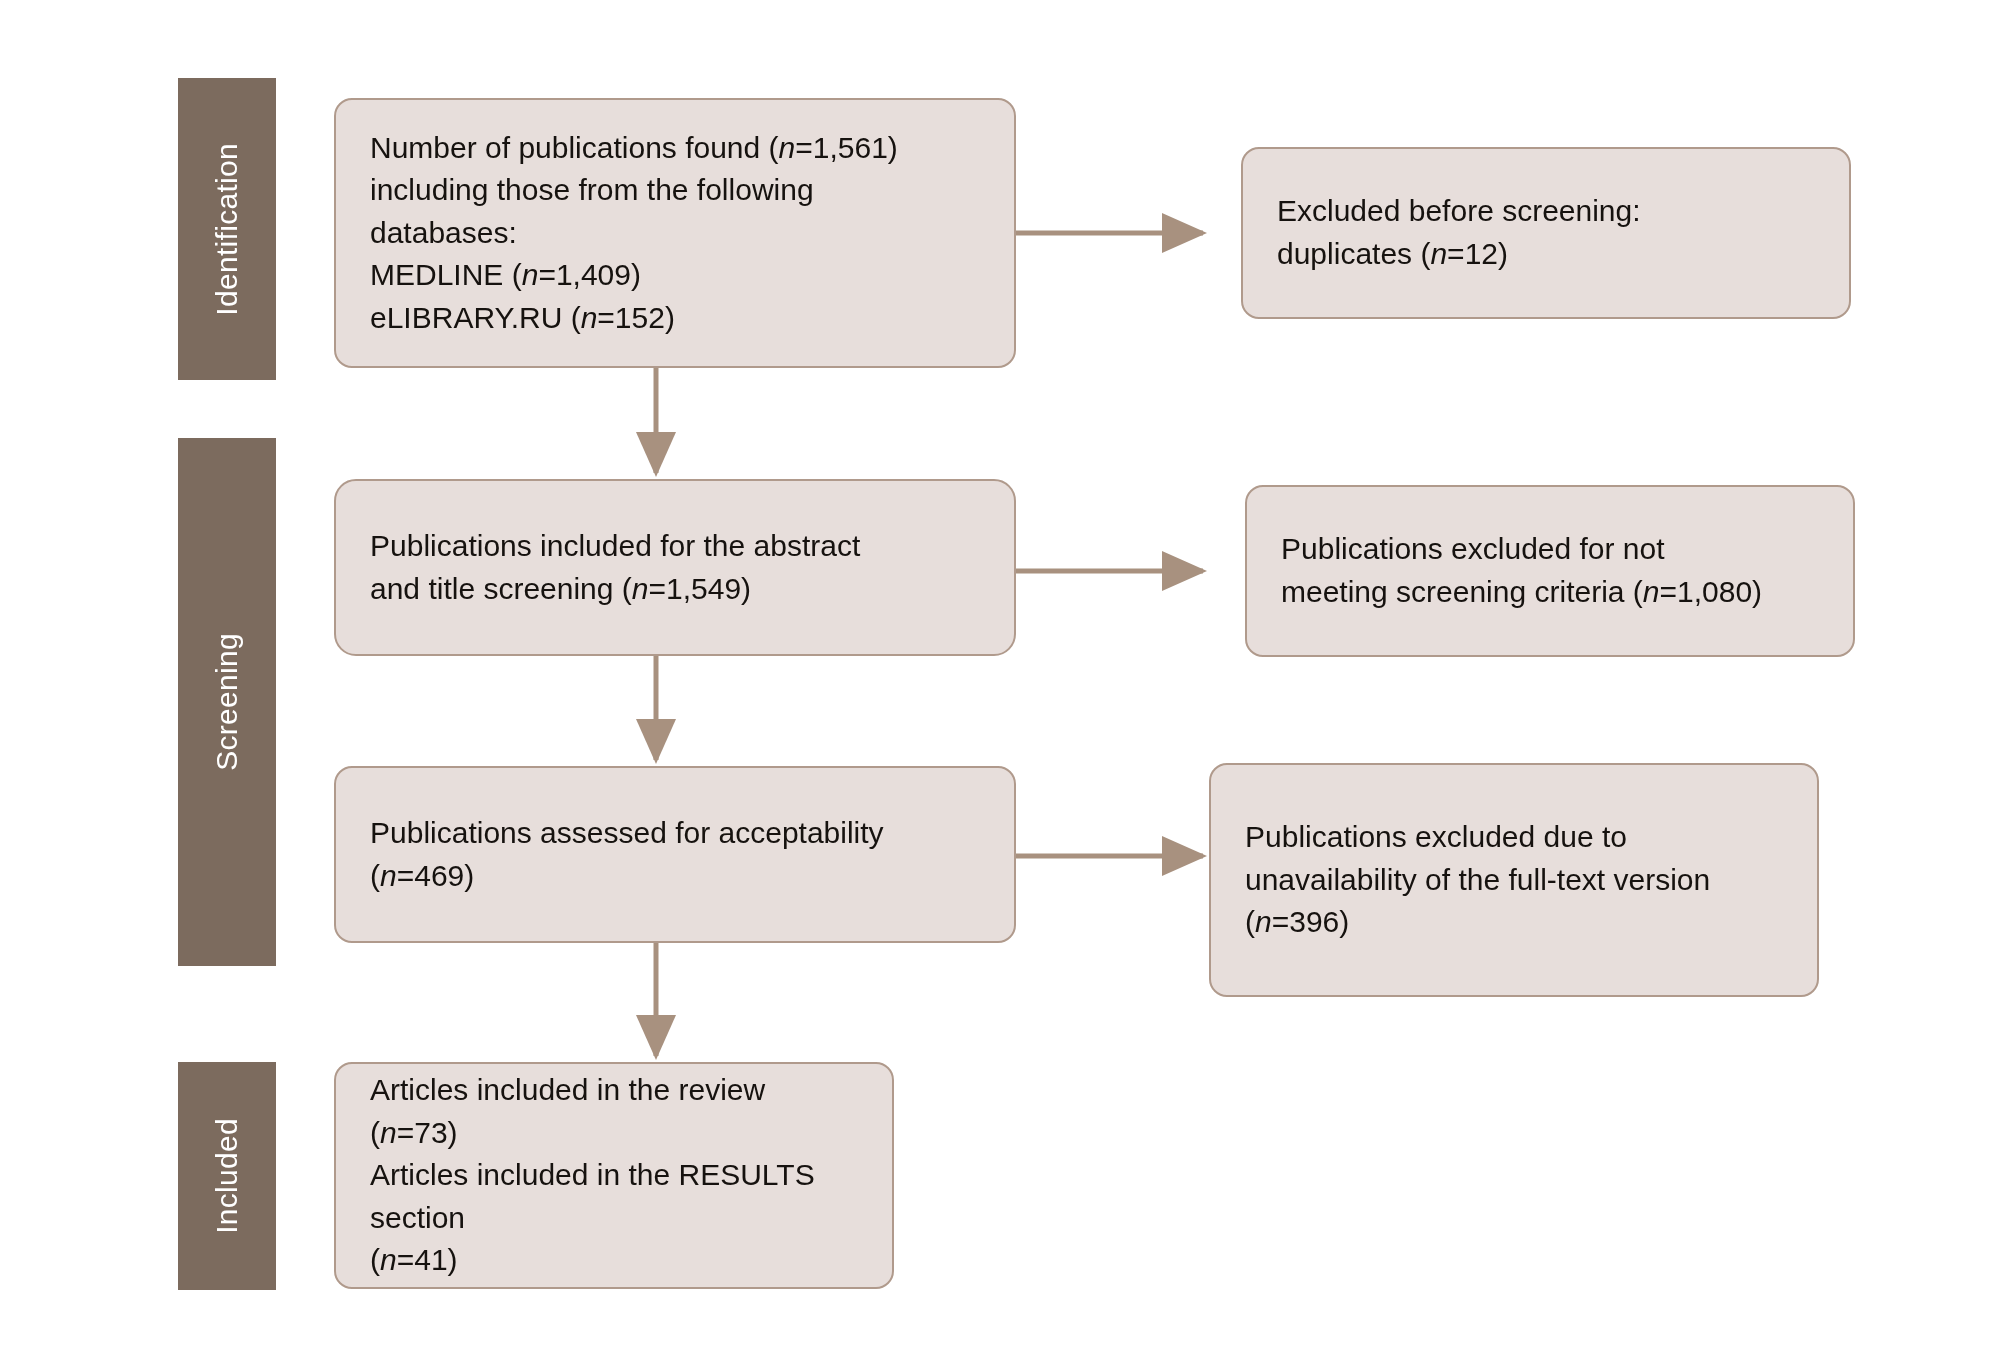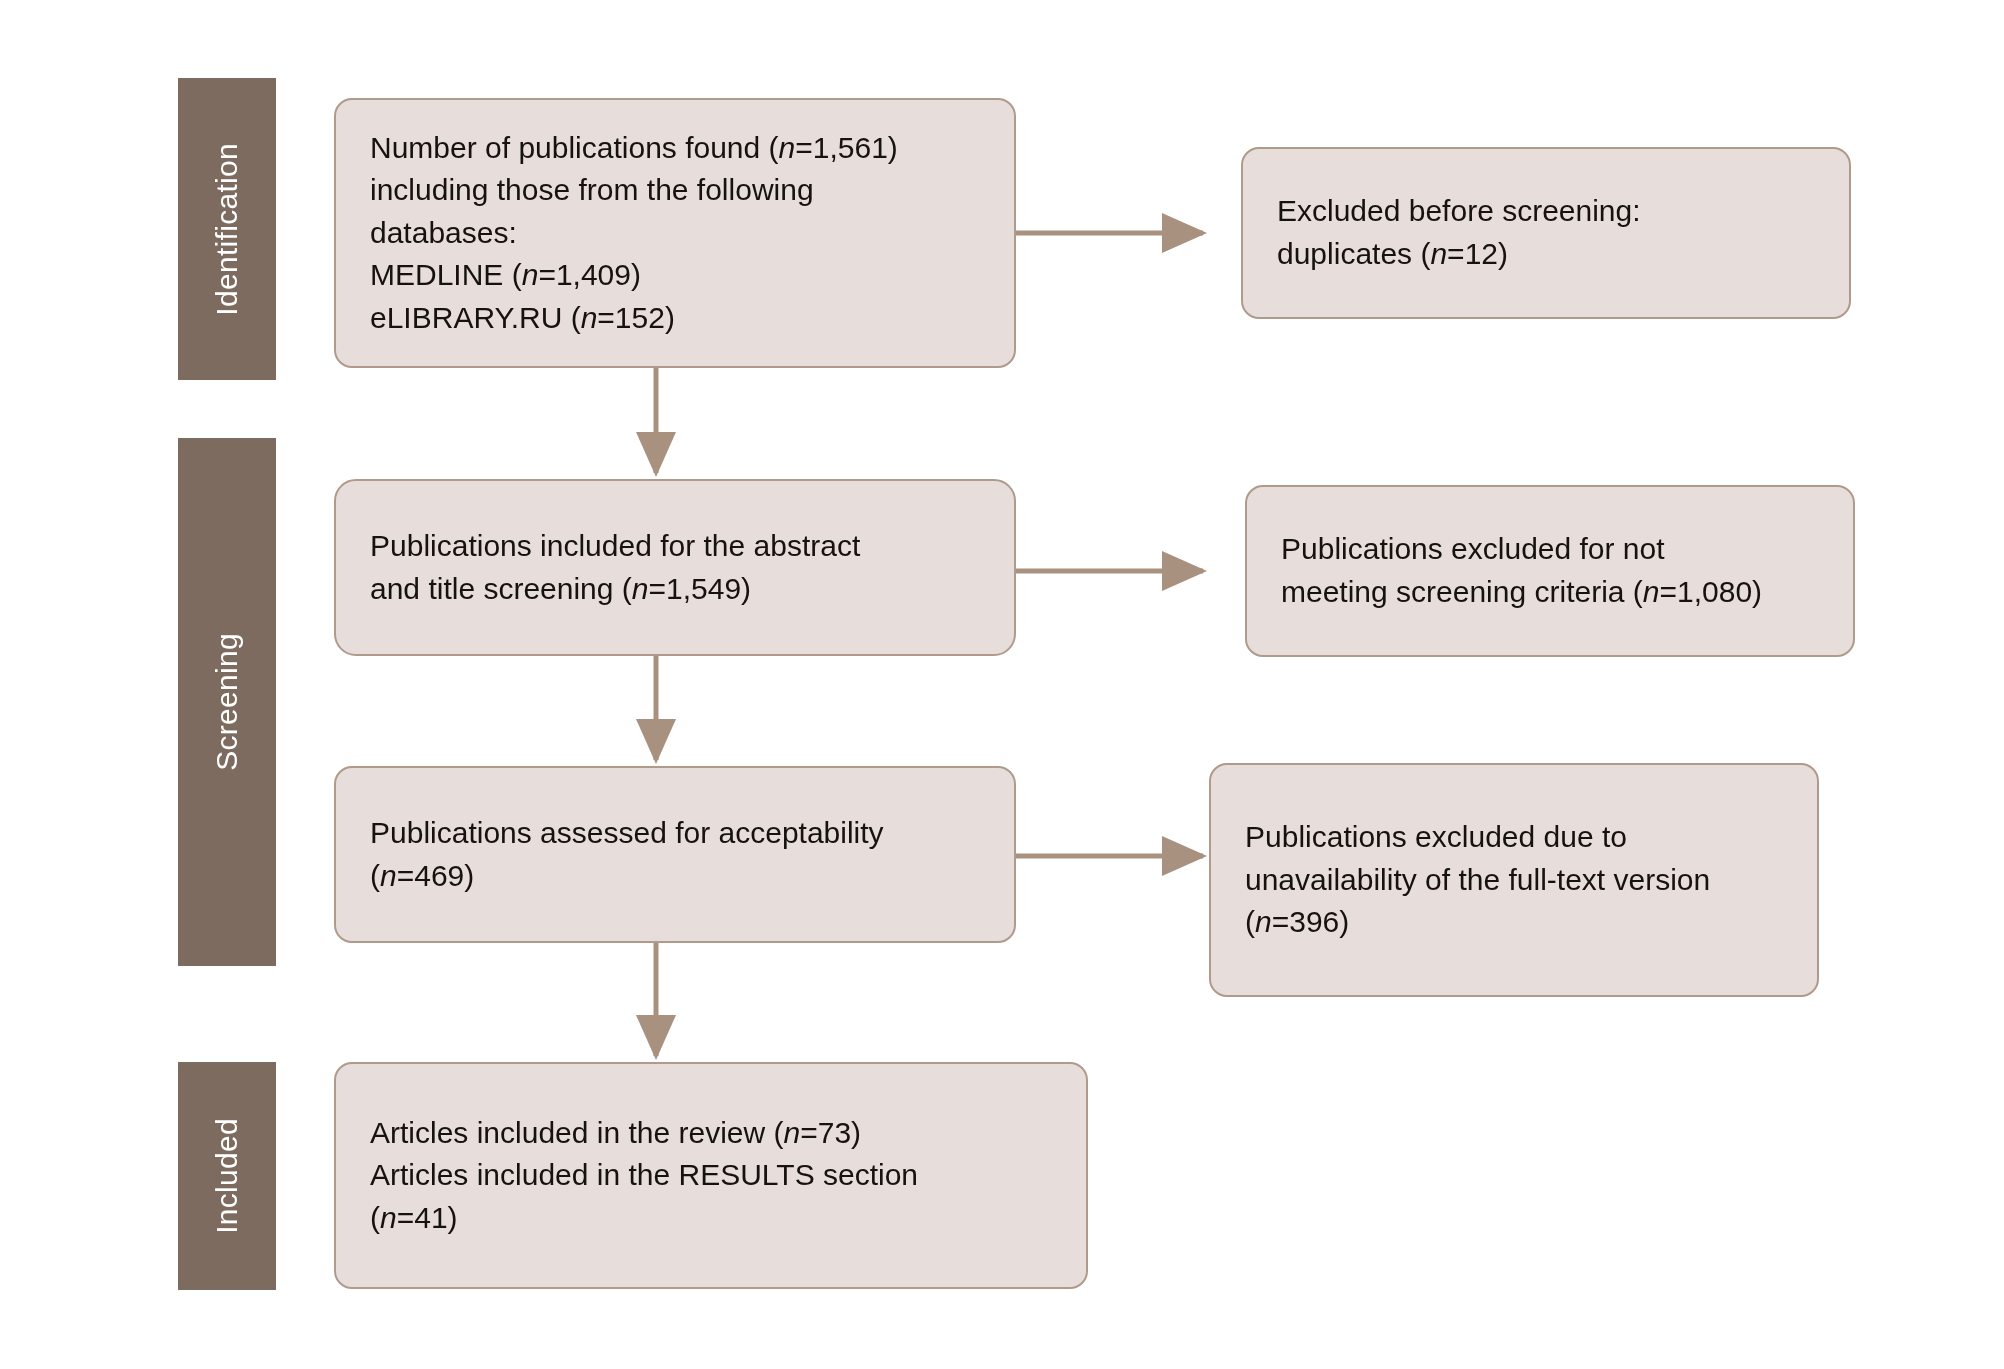--- a/index.html
+++ b/index.html
@@ -60,21 +60,21 @@
   .flow-box-text i {
     font-style: italic;
   }
 
   #box-identification-main { left: 334px;  top: 98px;  width: 682px; height: 270px; }
   #box-excluded-duplicates { left: 1209px; top: 147px; width: 610px; height: 172px; margin-left: 32px; }
   #box-screening-abstract  { left: 334px;  top: 479px; width: 682px; height: 177px; border-radius: 22px; }
   #box-excluded-criteria   { left: 1209px; top: 485px; width: 610px; height: 172px; margin-left: 36px; }
   #box-assessed            { left: 334px;  top: 766px; width: 682px; height: 177px; }
   #box-excluded-fulltext   { left: 1209px; top: 763px; width: 610px; height: 234px; }
-  #box-included-articles   { left: 334px;  top: 1062px;width: 754px; height: 227px; }
+  #box-included-articles   { left: 334px;  top: 1062px;width: 560px; height: 227px; }
 
   
   #connectors {
     position: absolute;
     left: 0;
     top: 0;
     width: 2004px;
     height: 1369px;
     pointer-events: none;
   }

